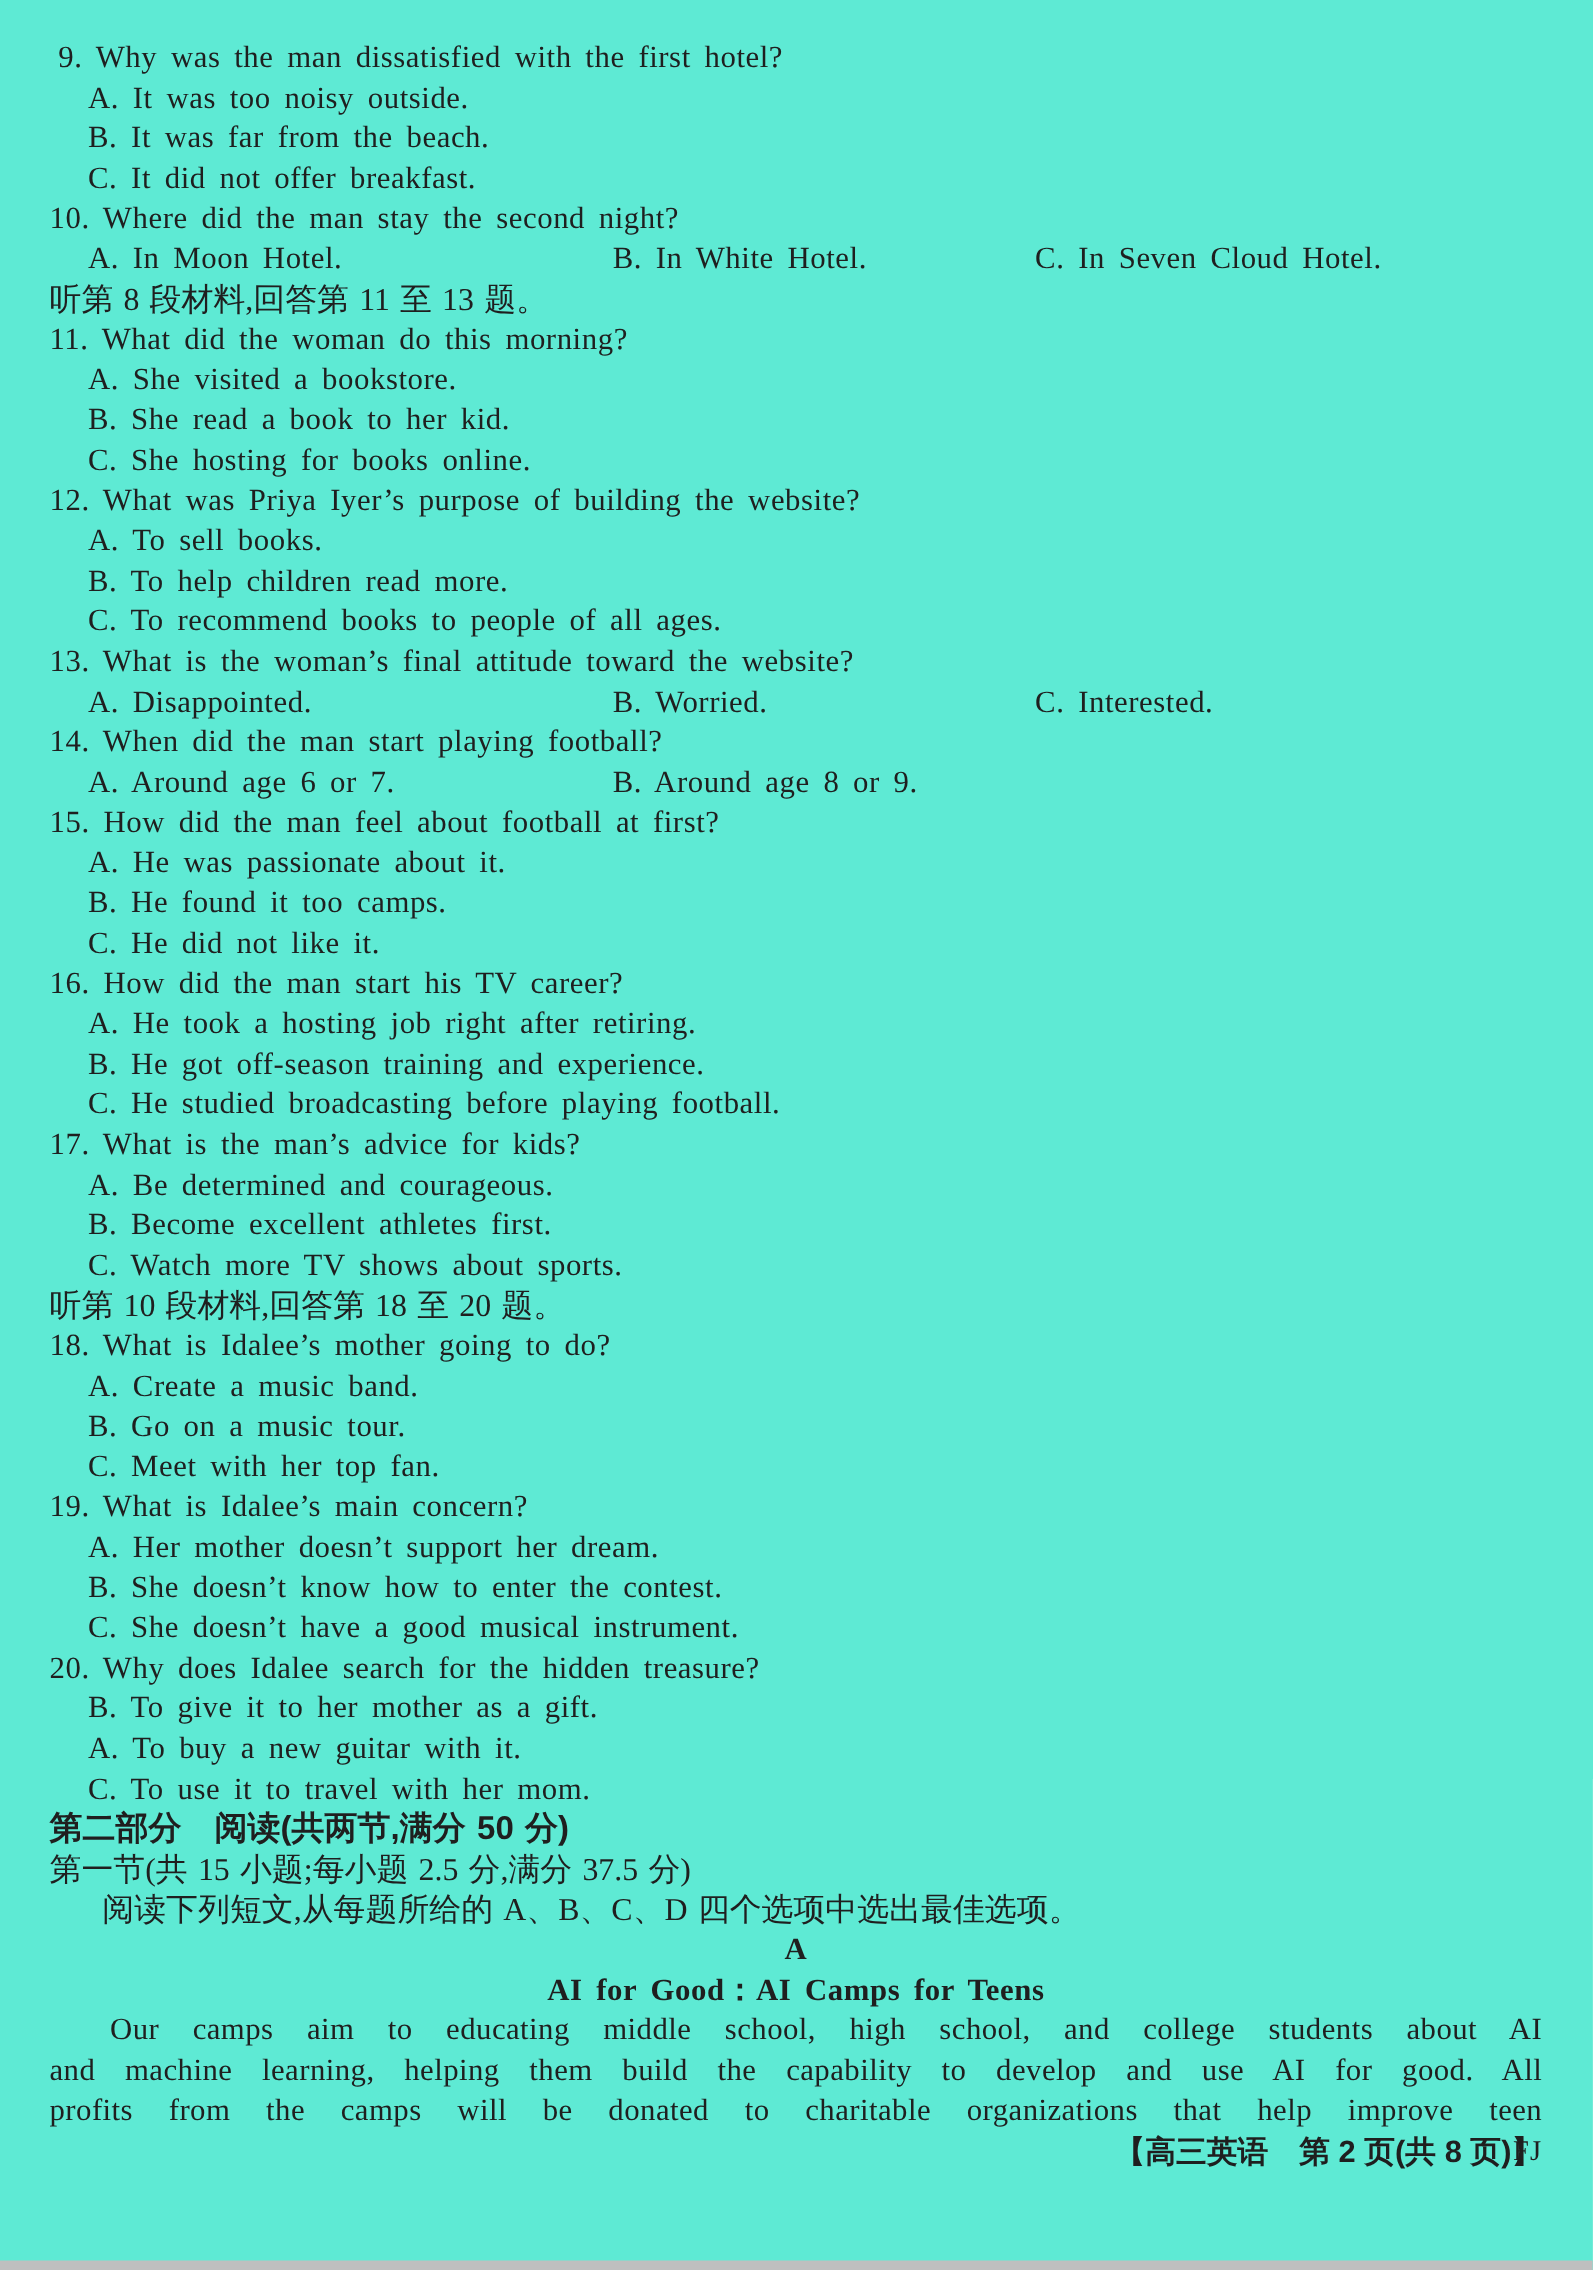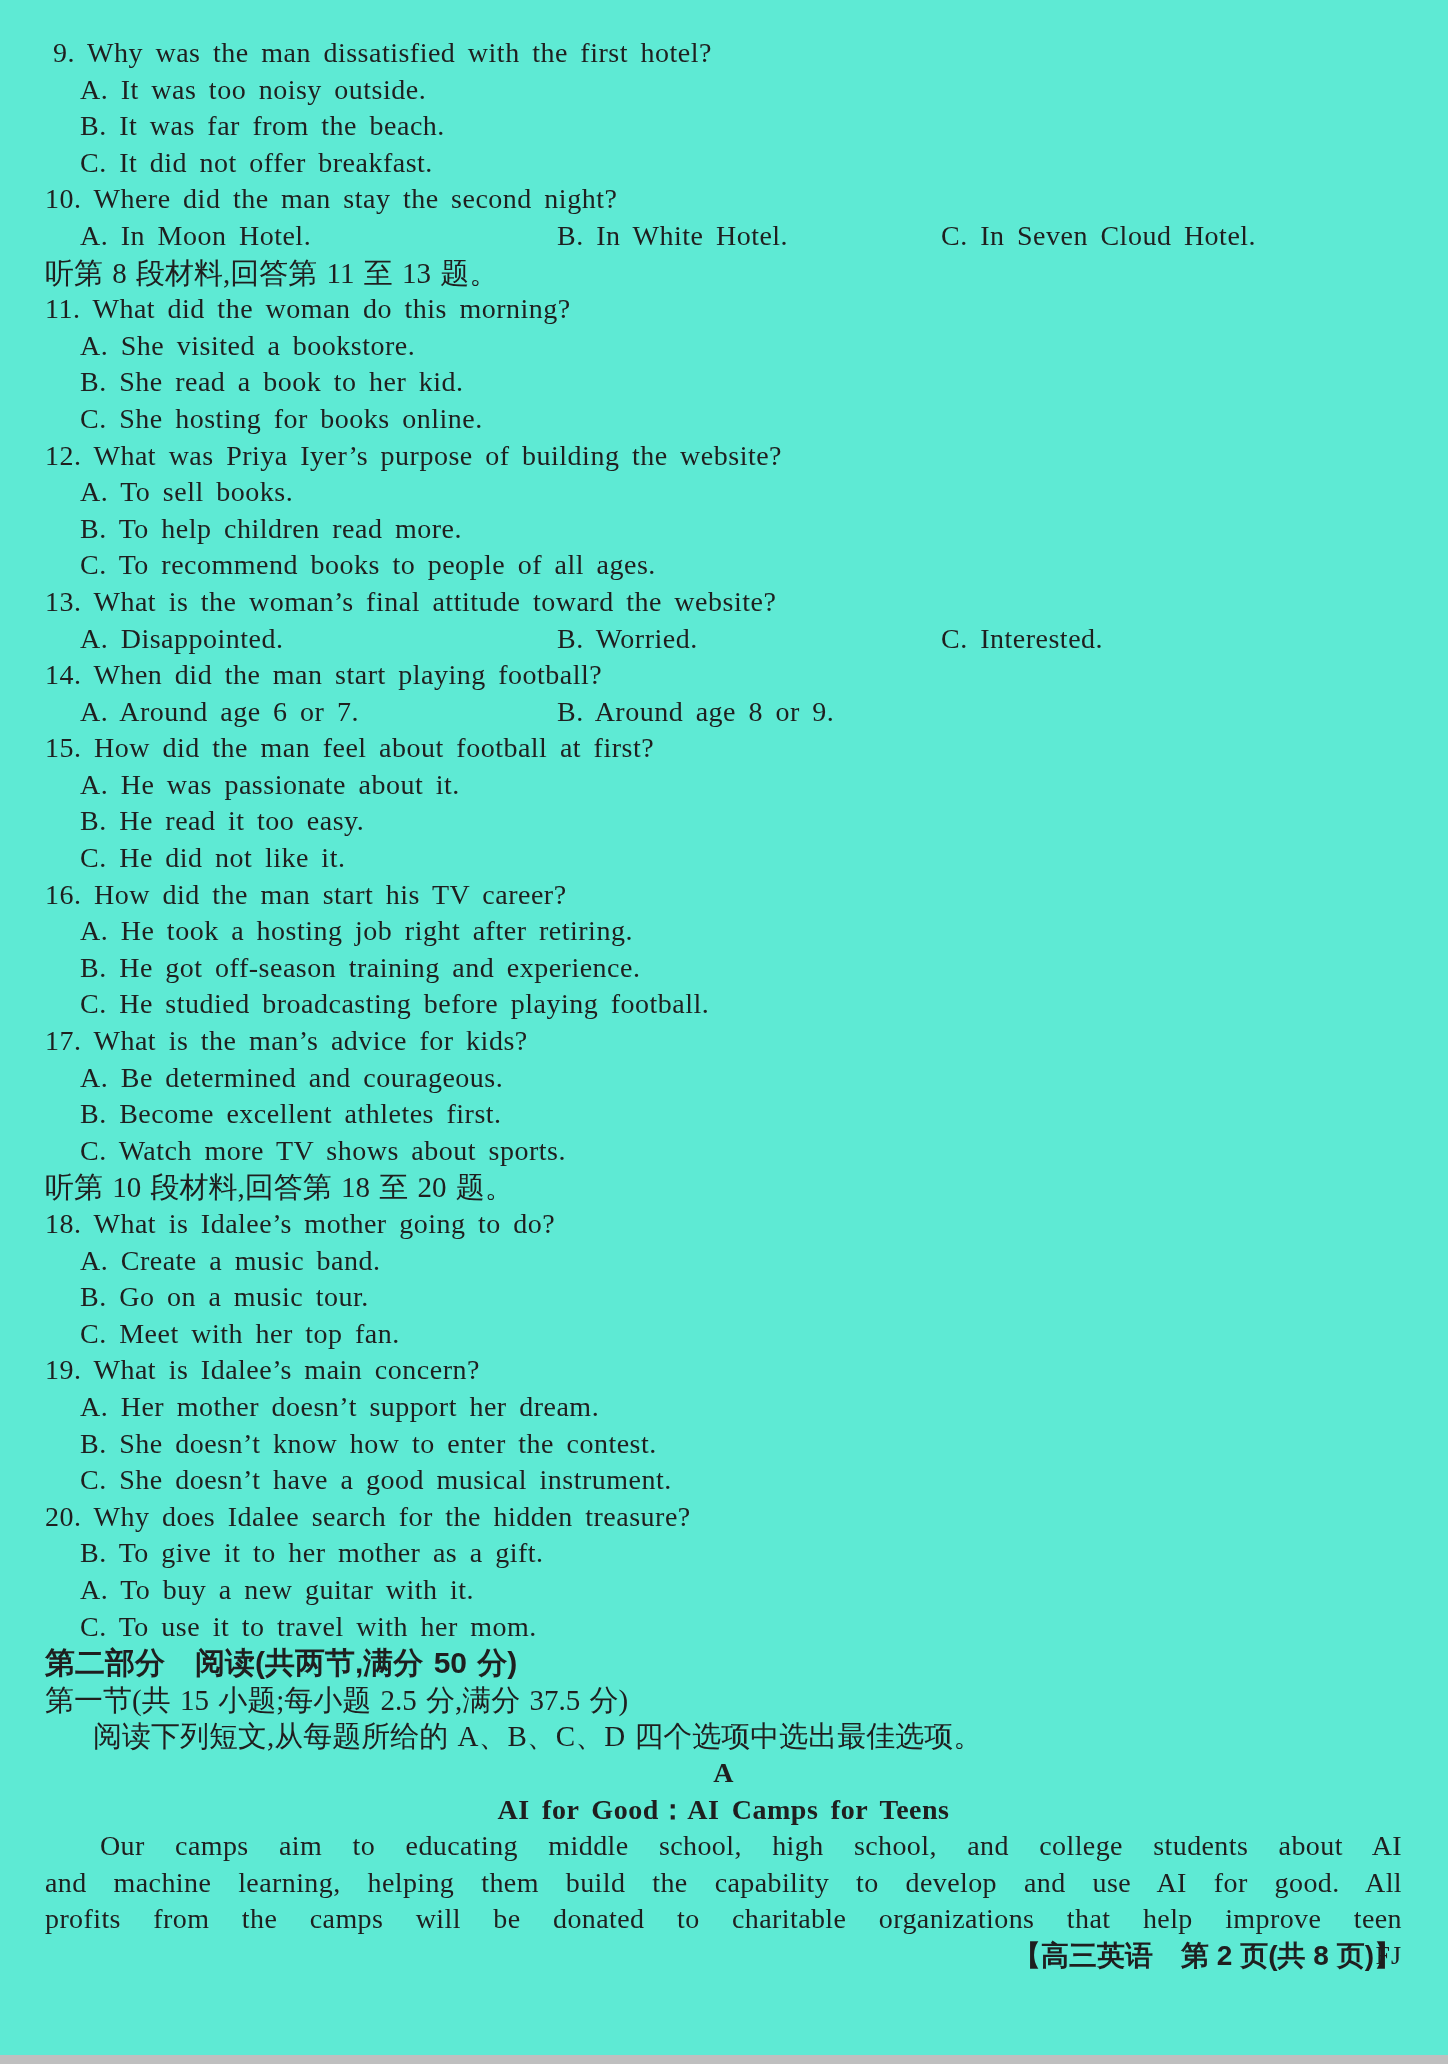--- a/index.html
+++ b/index.html
@@ -106,21 +106,21 @@
 
 
     <div class="ln">14. When did the man start playing football?</div>
     <div class="ln row3">
       <span class="c0">A. Around age 6 or 7.</span>
       <span class="c1">B. Around age 8 or 9.</span>
     </div>
 
     <div class="ln">15. How did the man feel about football at first?</div>
     <div class="ln opt">A. He was passionate about it.</div>
-    <div class="ln opt">B. He read it too easy.</div>
+    <div class="ln opt">B. He found it too camps.</div>
     <div class="ln opt">C. He did not like it.</div>
 
     <div class="ln">16. How did the man start his TV career?</div>
     <div class="ln opt">A. He took a hosting job right after retiring.</div>
     <div class="ln opt">B. He got off-season training and experience.</div>
     <div class="ln opt">C. He studied broadcasting before playing football.</div>
 
     <div class="ln">17. What is the man’s advice for kids?</div>
     <div class="ln opt">A. Be determined and courageous.</div>
     <div class="ln opt">B. Become excellent athletes first.</div>

